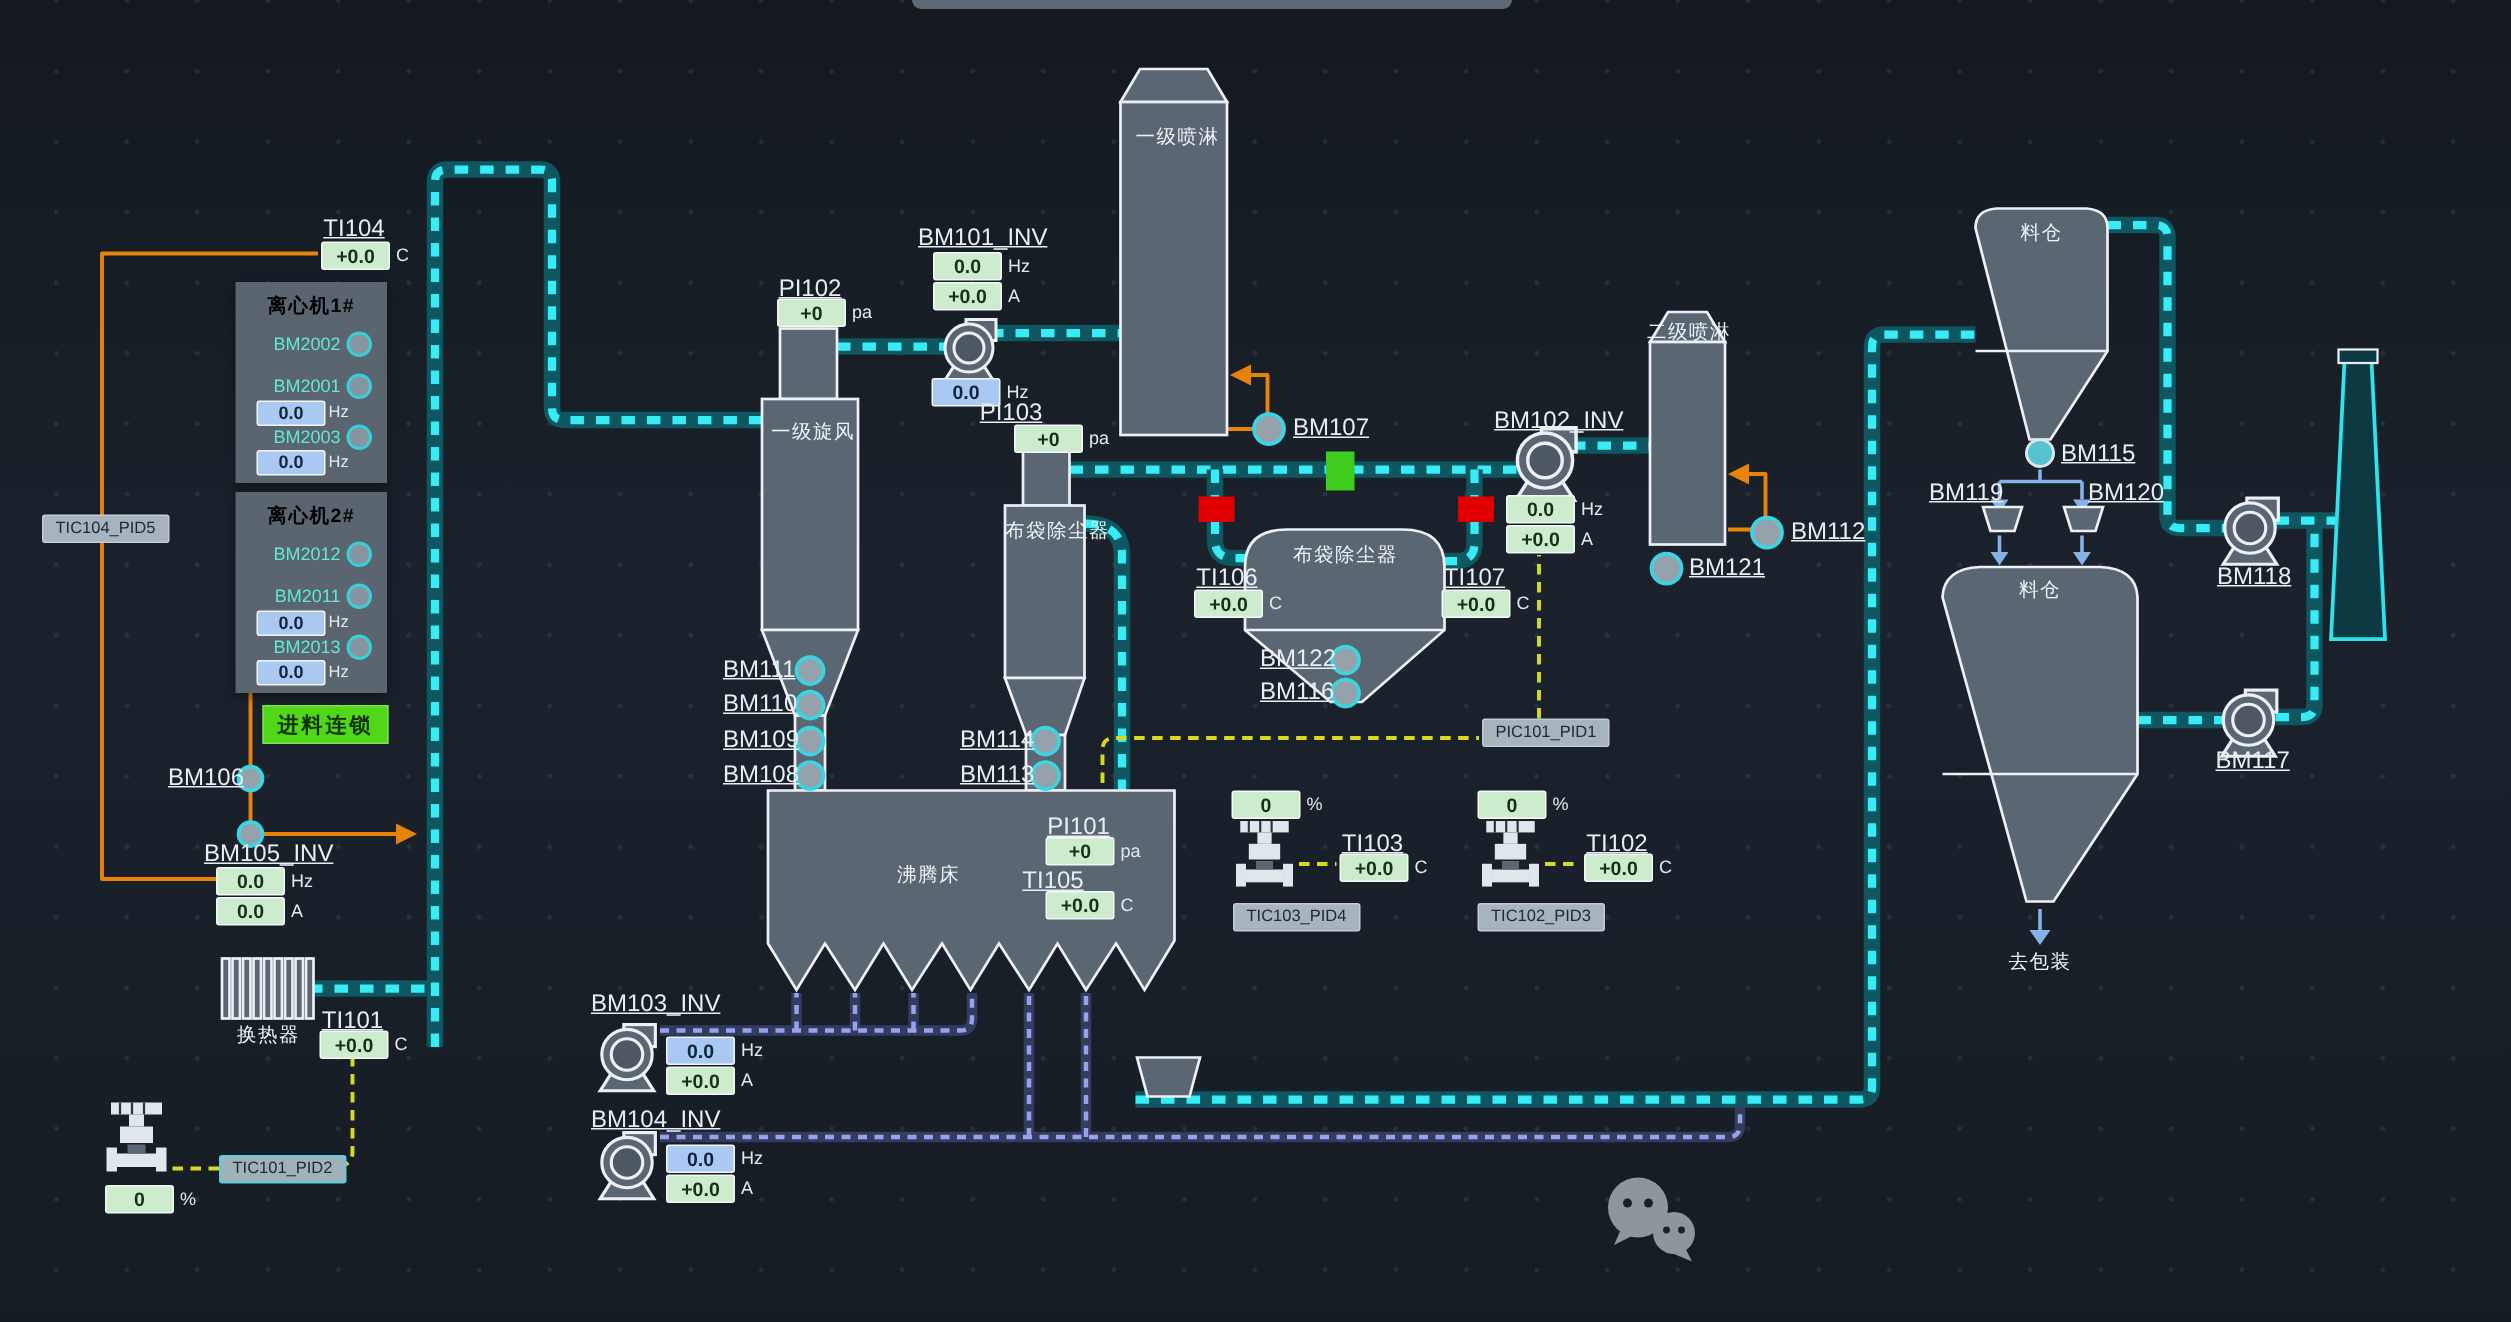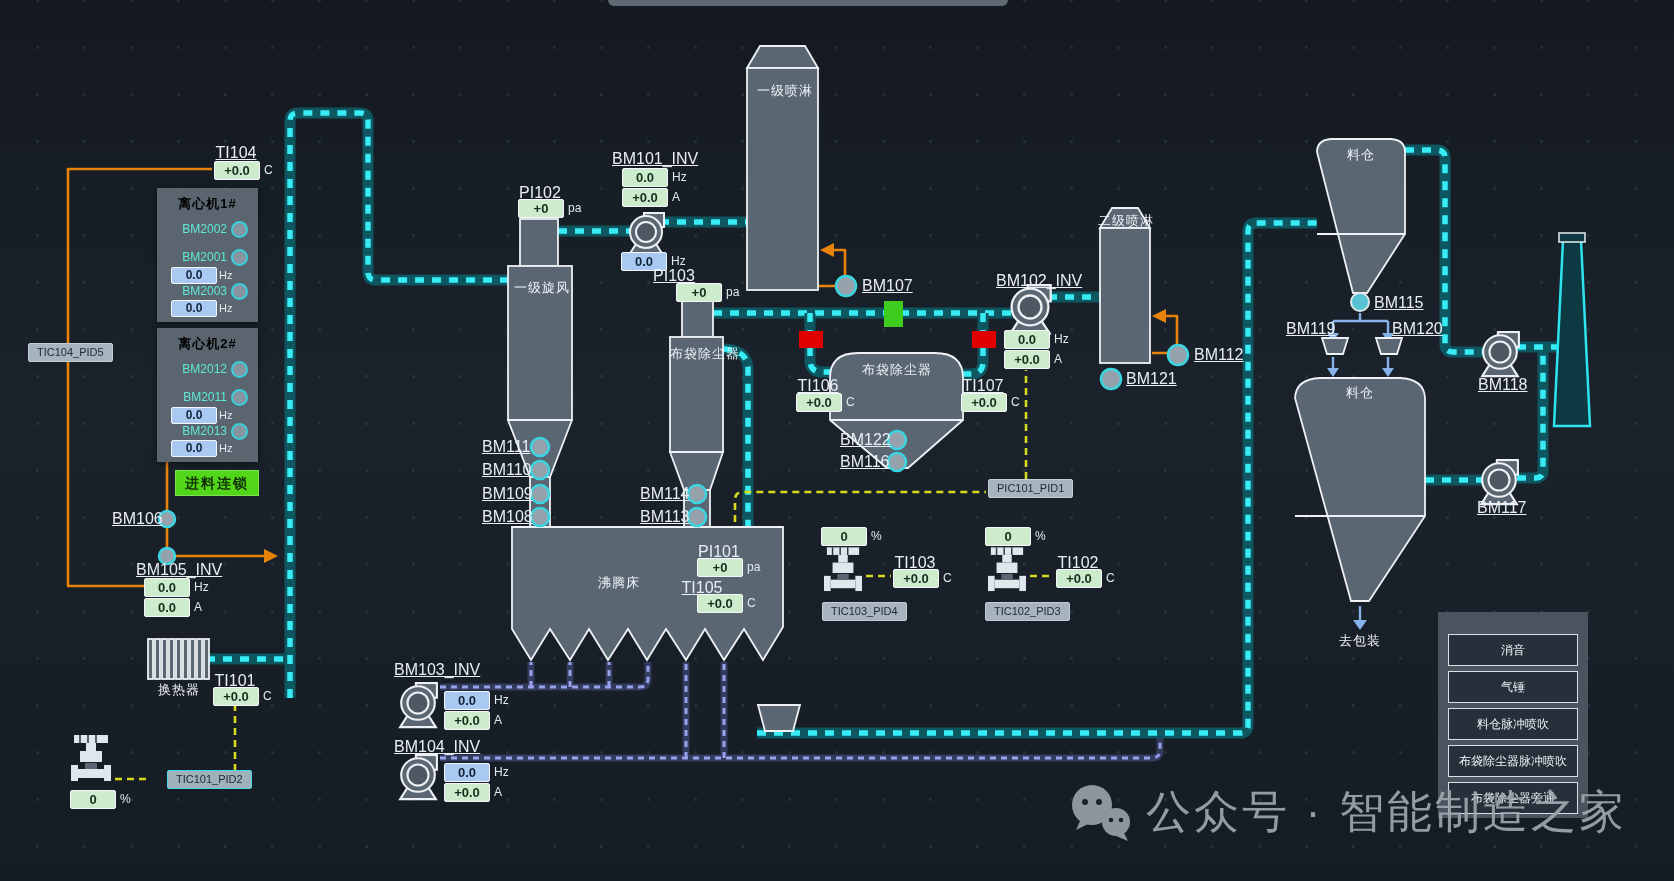--- a/index.html
+++ b/index.html
@@ -29,21 +29,21 @@
   
   .lbl{position:absolute;color:#e8eef4;font-size:16px;line-height:14px;white-space:nowrap;text-decoration:underline;}
   .lblr{text-align:right}.lblc{text-align:center}
   .vbox{position:absolute;width:44px;height:17px;line-height:17px;text-align:center;
     font-size:13px;font-weight:bold;border-radius:2px;border:1px solid #f4f7f9;}
   .vg{background:#cdeccd;color:#14301d}
   .vb{background:#a9c9f2;color:#122439}
   .unit{position:absolute;color:#e2e9ef;font-size:12px;line-height:14px;}
   .chip{position:absolute;height:17px;line-height:17px;padding:0 8px;background:#a7b4bf;
     color:#222b33;font-size:11px;border-radius:2px;border:1px solid #c2ccd4;white-space:nowrap}
-  .chip.cy{border:1.5px solid #45d8e4;background:#9fb2bb;margin-left:21px;}
+  .chip.cy{border:1.5px solid #45d8e4;background:#9fb2bb;}
   .eqlbl{position:absolute;color:#eef3f7;font-size:13px;letter-spacing:1px;white-space:nowrap}
   .panel{position:absolute;width:101px;height:134px;background:#5b6570;box-shadow:0 2px 7px rgba(0,0,0,.45);}
   .ptitle{position:absolute;top:7px;left:0;width:100%;text-align:center;color:#000000;
     font-size:13px;font-weight:bold;letter-spacing:1px}
   .prow-lbl{position:absolute;color:#5eead4;font-size:12px;width:64px;text-align:right;white-space:nowrap}
   .pcirc{position:absolute;width:13px;height:13px;border-radius:50%;background:#8795a0;border:2px solid #38cedb;}
   .panel .vbox{width:44px;height:15px;line-height:15px;font-size:12px}
   .panel .unit{font-size:11px}
   .ilock{position:absolute;left:175px;top:470px;width:82px;height:24px;background:#52d619;
     color:#123005;font-size:14px;font-weight:bold;text-align:center;line-height:24px;
@@ -436,32 +436,24 @@
   <div class="lbl lblr" style="left:482px;top:487px;width:44px">BM109</div>
   <div class="lbl lblr" style="left:482px;top:510px;width:44px">BM108</div>
   <div class="lbl lblr" style="left:640px;top:487px;width:44px">BM114</div>
   <div class="lbl lblr" style="left:640px;top:510px;width:44px">BM113</div>
   <div class="lbl" style="left:1374px;top:296px">BM115</div>
   <div class="lbl lblr" style="left:1286px;top:322px;width:42px">BM119</div>
   <div class="lbl" style="left:1392px;top:322px">BM120</div>
   <div class="lbl lblc" style="left:1478px;top:378px;width:44px">BM118</div>
   <div class="lbl lblc" style="left:1477px;top:501px;width:44px">BM117</div>
 
-  <div class="btnpanel">
-    <div class="hbtn" style="top:22px">消音</div>
-    <div class="hbtn" style="top:59px">气锤</div>
-    <div class="hbtn" style="top:96px">料仓脉冲喷吹</div>
-    <div class="hbtn" style="top:133px">布袋除尘器脉冲喷吹</div>
-    <div class="hbtn" style="top:170px">布袋除尘器旁通</div>
-  </div>
 
   <svg style="position:absolute;left:1066px;top:782px" width="70" height="62" viewBox="0 0 70 62">
     <circle cx="26" cy="23" r="20" fill="#8e959c"></circle>
     <path d="M 14,39 L 10,48 L 22,42 Z" fill="#8e959c"></path>
     <circle cx="19" cy="20" r="3" fill="#1b212a"></circle>
     <circle cx="33" cy="20" r="3" fill="#1b212a"></circle>
     <circle cx="50" cy="40" r="14" fill="#8e959c"></circle>
     <path d="M 58,51 L 62,59 L 50,54 Z" fill="#8e959c"></path>
     <circle cx="45" cy="38" r="2.3" fill="#1b212a"></circle>
     <circle cx="55" cy="38" r="2.3" fill="#1b212a"></circle>
   </svg>
-  <div class="wm">公众号 · 智能制造之家</div>
 </div>
 
 </body></html>

